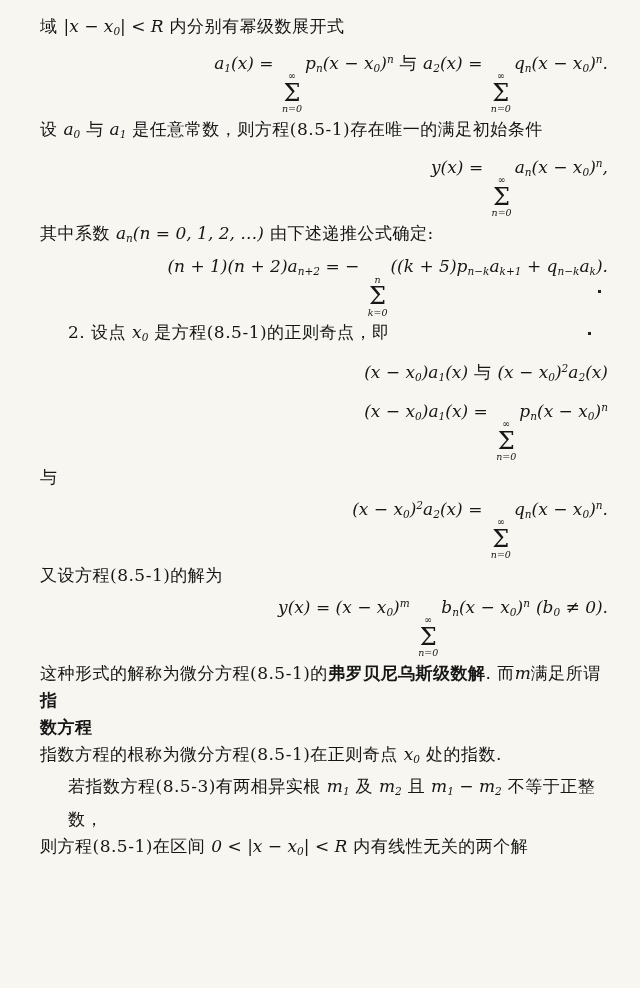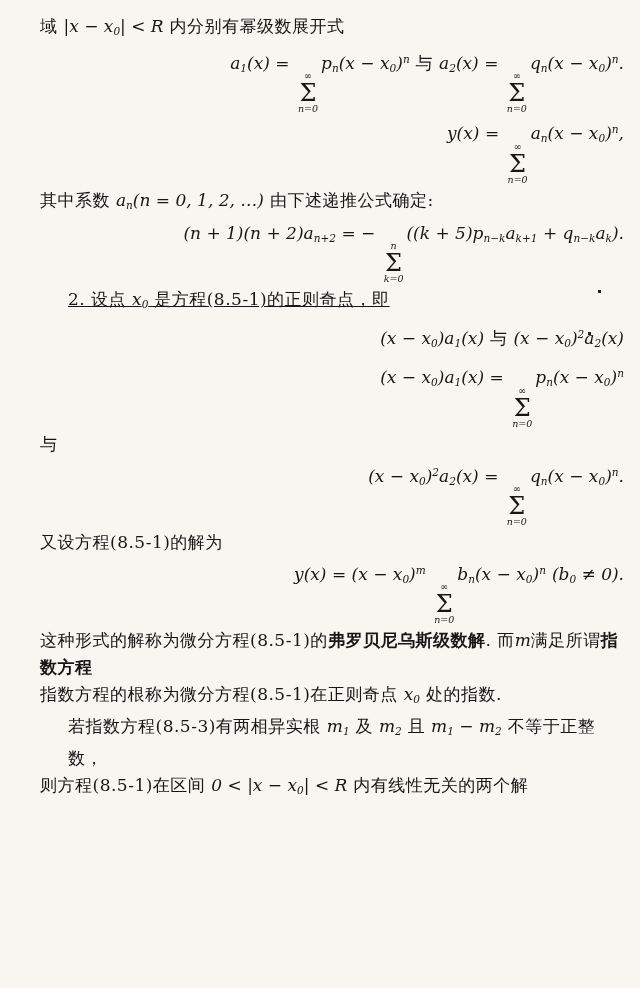--- a/index.html
+++ b/index.html
@@ -7,21 +7,21 @@
     width: 640px; height: 988px;
     background: var(--paper, #f7f6f1);
     color: var(--ink, #161616);
     font-family: "DejaVu Serif", "Liberation Serif", serif;
     overflow: hidden;
     position: relative;
   }
   .page {
     box-sizing: border-box;
     width: 640px; height: 988px;
-    padding: 13px 16px 0 40px;
+    padding: 13px 32px 0 40px;
     position: relative;
   }
   .line { position: relative; font-size: 17px; }
   .body { line-height: 27px; text-align: left; }
   .display { text-align: right; margin: 3px 0; line-height: 27px; }
   .display.has-sum { margin: 1px 0; }
   .rm { letter-spacing: 0.5px; }
   .b  { letter-spacing: 0.5px; font-weight: bold; }
   .i  { font-style: italic; }
   .sub { font-size: 62%; vertical-align: -0.3em; font-style: italic; }
@@ -48,32 +48,33 @@
       <div class="line body"><span class="rm">域 </span><span class="i">|x − x</span><span class="sub">0</span><span class="i">| &lt; R</span><span class="rm"> 内分别有幂级数展开式</span></div>
       <div class="line display has-sum"><span class="i">a</span><span class="sub">1</span><span class="i">(x) = </span><span class="sum">
           <span class="lim">∞</span>
           <span class="sigma">Σ</span>
           <span class="lim">n=0</span>
         </span><span class="i">p</span><span class="sub">n</span><span class="i">(x − x</span><span class="sub">0</span><span class="i">)</span><span class="sup">n</span><span class="rm">  与  </span><span class="i">a</span><span class="sub">2</span><span class="i">(x) = </span><span class="sum">
           <span class="lim">∞</span>
           <span class="sigma">Σ</span>
           <span class="lim">n=0</span>
         </span><span class="i">q</span><span class="sub">n</span><span class="i">(x − x</span><span class="sub">0</span><span class="i">)</span><span class="sup">n</span><span class="i">.</span></div>
+      <div class="line body"><span class="rm">设 </span><span class="i">a</span><span class="sub">0</span><span class="rm"> 与 </span><span class="i">a</span><span class="sub">1</span><span class="rm"> 是任意常数，则方程(8.5-1)存在唯一的满足初始条件</span></div>
       <div class="line display has-sum"><span class="i">y(x) = </span><span class="sum">
           <span class="lim">∞</span>
           <span class="sigma">Σ</span>
           <span class="lim">n=0</span>
         </span><span class="i">a</span><span class="sub">n</span><span class="i">(x − x</span><span class="sub">0</span><span class="i">)</span><span class="sup">n</span><span class="i">,</span></div>
       <div class="line body"><span class="rm">其中系数 </span><span class="i">a</span><span class="sub">n</span><span class="i">(n = 0, 1, 2, …)</span><span class="rm"> 由下述递推公式确定:</span></div>
       <div class="line display has-sum"><span class="i">(n + 1)(n + 2)a</span><span class="sub">n+2</span><span class="i"> = − </span><span class="sum">
           <span class="lim">n</span>
           <span class="sigma">Σ</span>
           <span class="lim">k=0</span>
         </span><span class="i">((k + 5)p</span><span class="sub">n−k</span><span class="i">a</span><span class="sub">k+1</span><span class="i"> + q</span><span class="sub">n−k</span><span class="i">a</span><span class="sub">k</span><span class="i">).</span></div>
-      <div class="line body" style="padding-left: 28px; text-decoration: underline;"><span class="rm">2. 设点 </span><span class="i">x</span><span class="sub">0</span><span class="rm"> 是方程(8.5-1)的正则奇点，即</span></div>
+      <div class="line body" style="padding-left: 28px;"><span class="rm">2. 设点 </span><span class="i">x</span><span class="sub">0</span><span class="rm"> 是方程(8.5-1)的正则奇点，即</span></div>
       <div class="line display"><span class="i">(x − x</span><span class="sub">0</span><span class="i">)a</span><span class="sub">1</span><span class="i">(x)</span><span class="rm"> 与 </span><span class="i">(x − x</span><span class="sub">0</span><span class="i">)</span><span class="sup">2</span><span class="i">a</span><span class="sub">2</span><span class="i">(x)</span></div>
       <div class="line display has-sum"><span class="i">(x − x</span><span class="sub">0</span><span class="i">)a</span><span class="sub">1</span><span class="i">(x) = </span><span class="sum">
           <span class="lim">∞</span>
           <span class="sigma">Σ</span>
           <span class="lim">n=0</span>
         </span><span class="i">p</span><span class="sub">n</span><span class="i">(x − x</span><span class="sub">0</span><span class="i">)</span><span class="sup">n</span></div>
       <div class="line body"><span class="rm">与</span></div>
       <div class="line display has-sum"><span class="i">(x − x</span><span class="sub">0</span><span class="i">)</span><span class="sup">2</span><span class="i">a</span><span class="sub">2</span><span class="i">(x) = </span><span class="sum">
           <span class="lim">∞</span>
           <span class="sigma">Σ</span>

